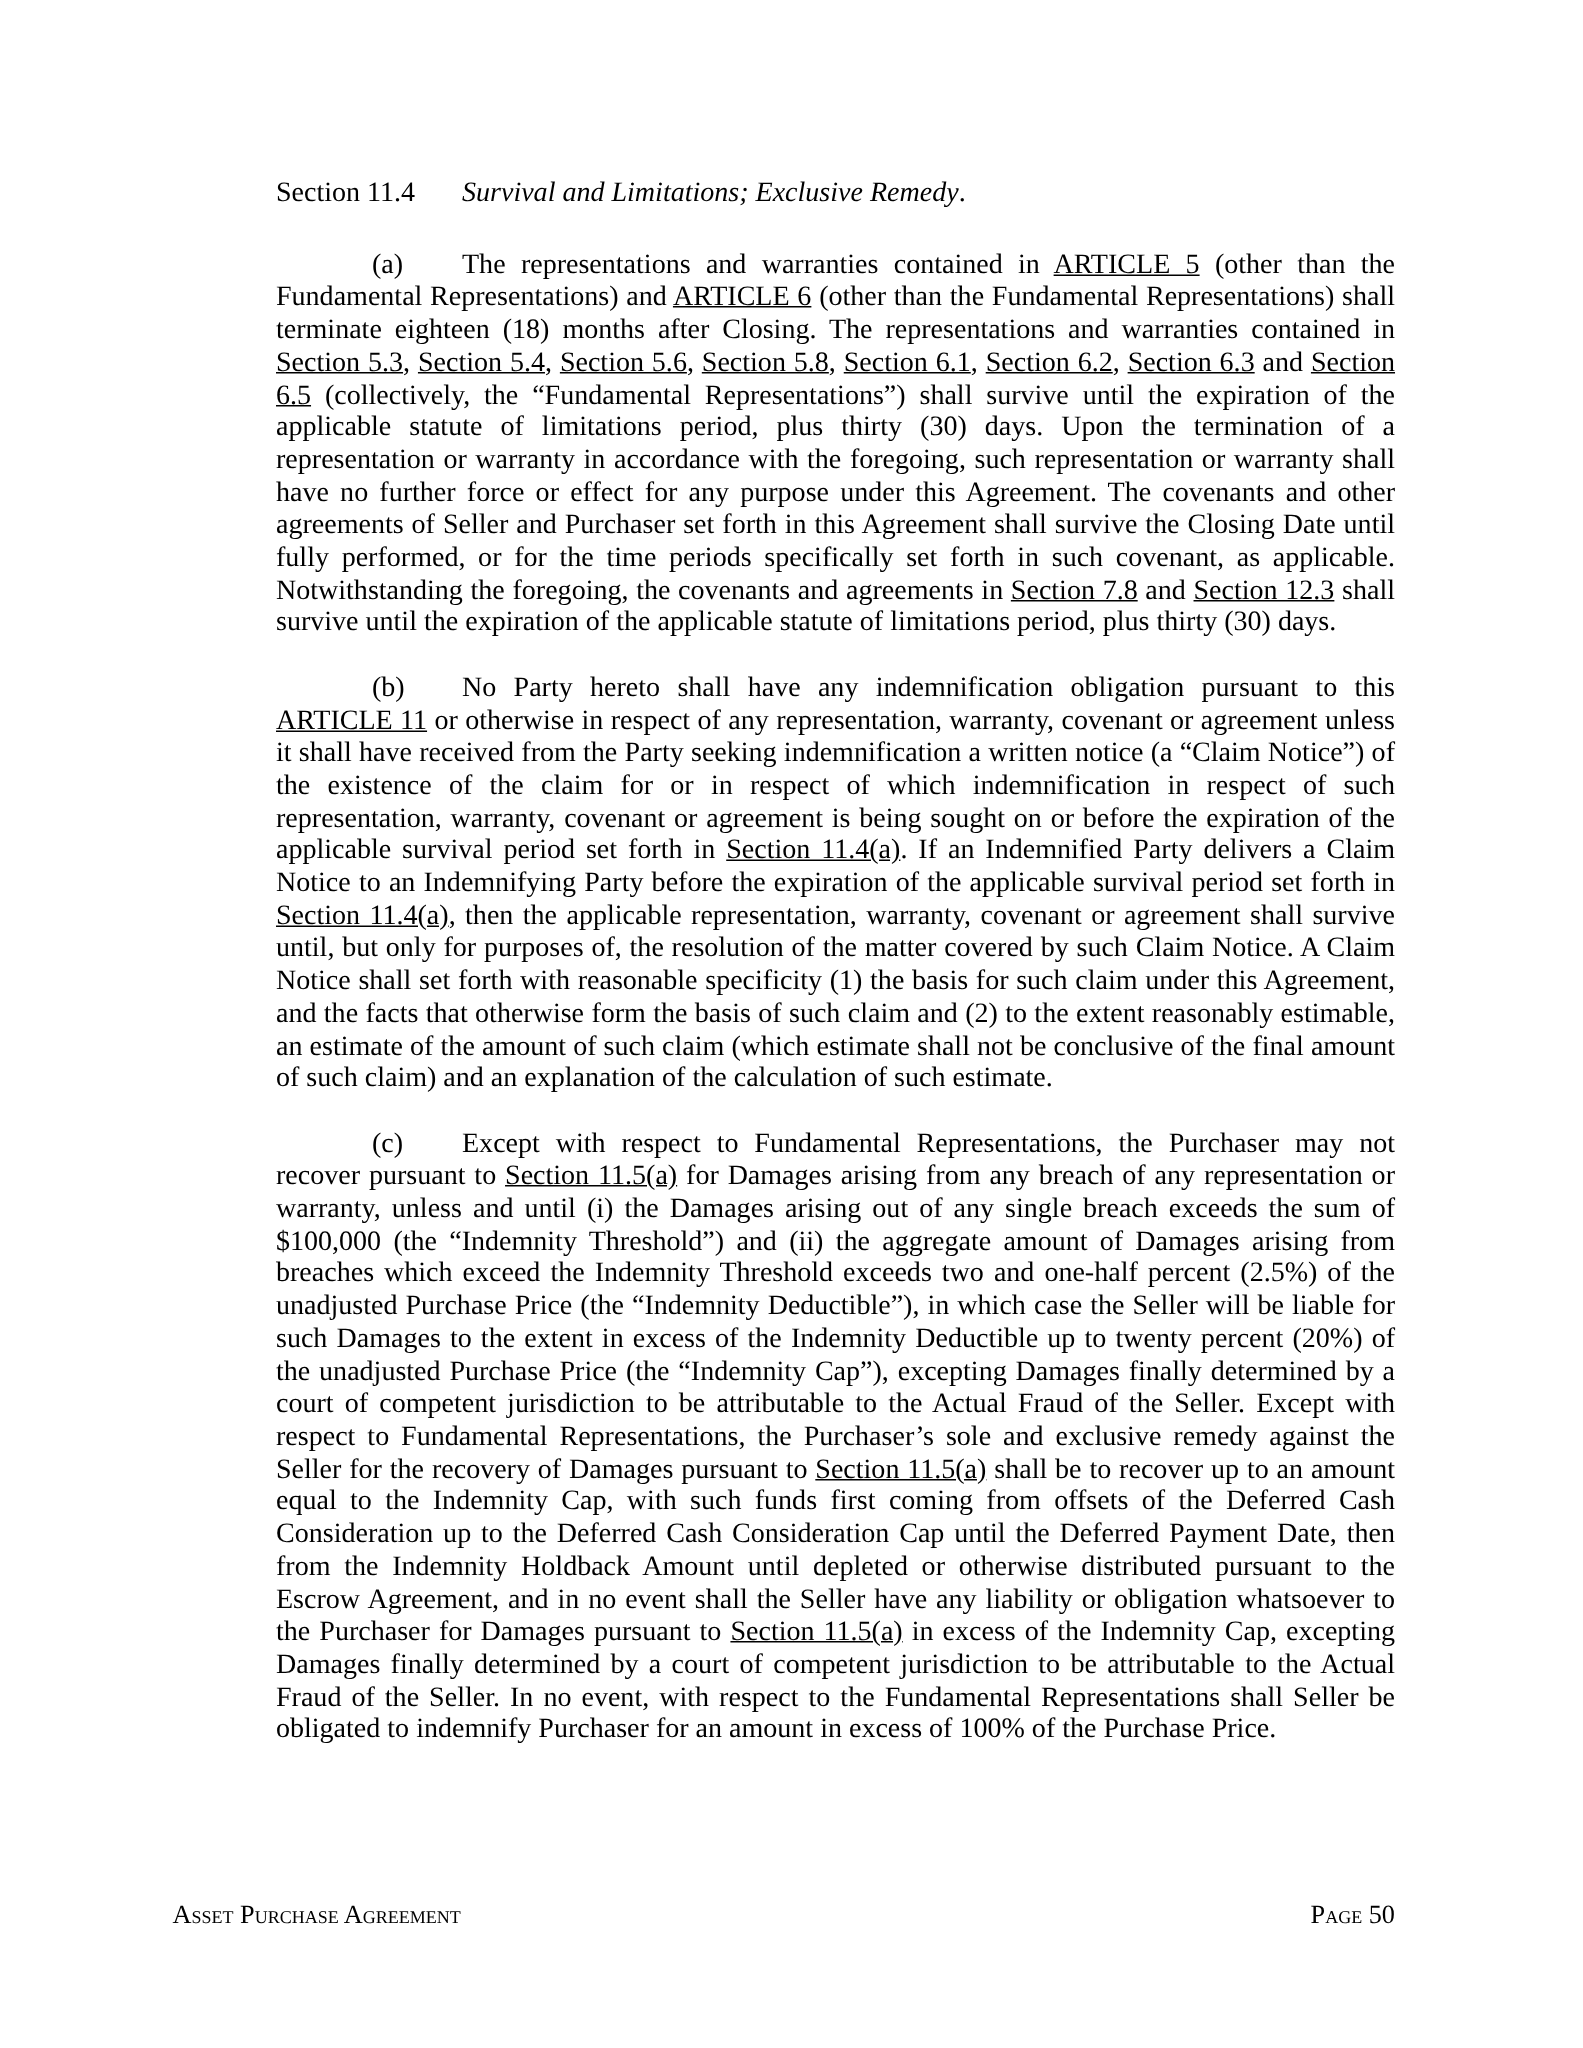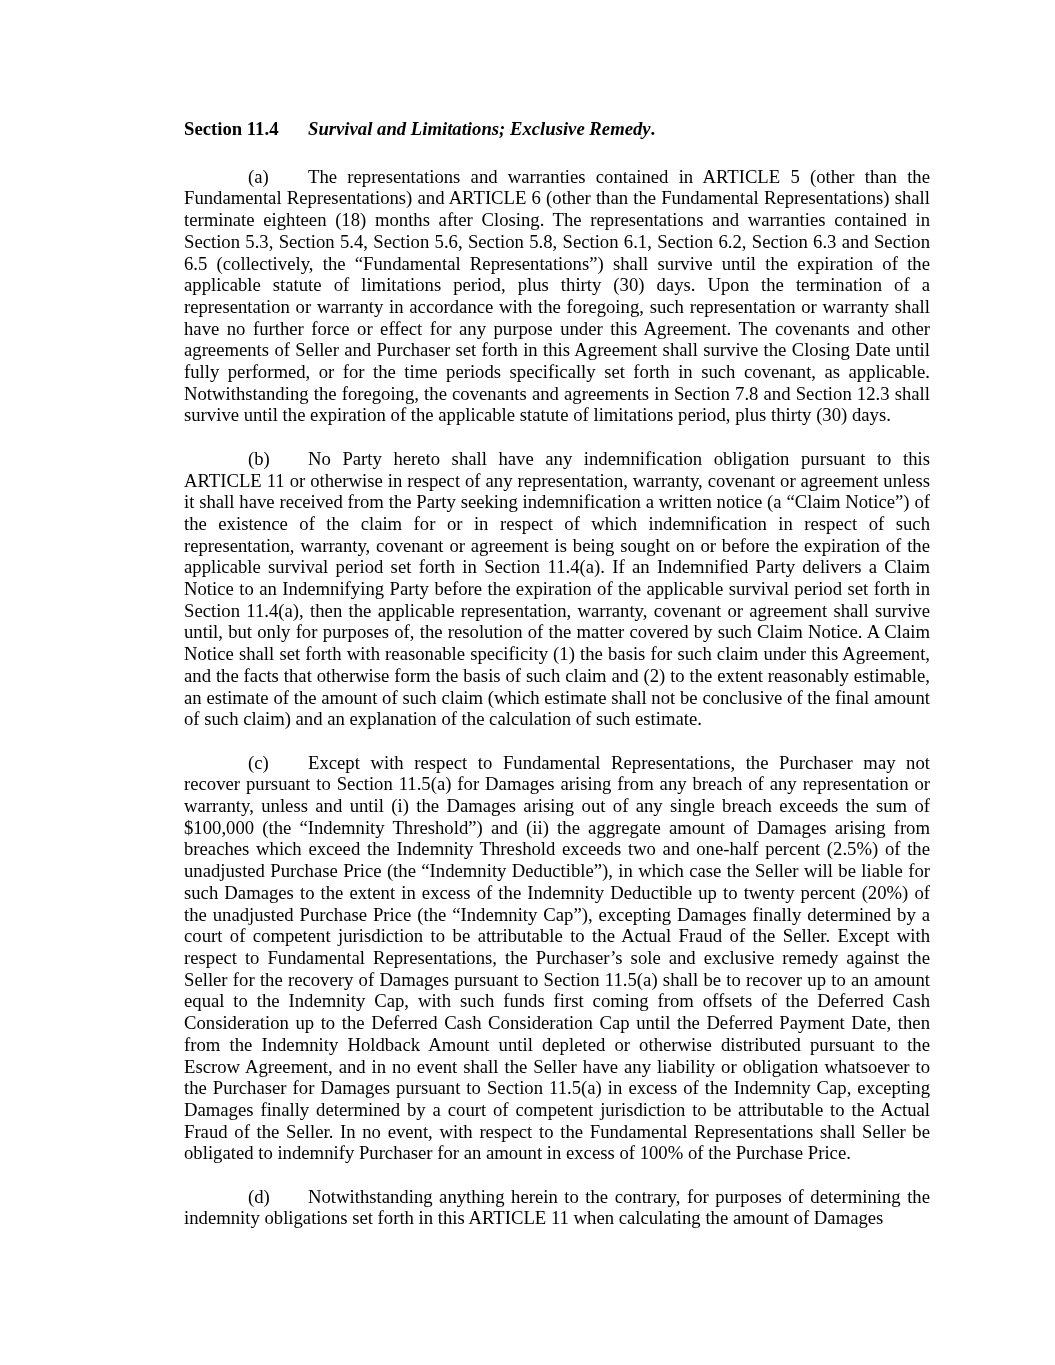--- a/index.html
+++ b/index.html
@@ -14,35 +14,35 @@
     font-size: 18.7px;
     line-height: 21.7px;
     overflow: hidden;
   }
   .content {
     position: absolute;
     top: 118px;
     left: 184px;
     right: 125px;
   }
-  .heading { margin: 0; font-weight: bold; }
+  .heading { margin: 0; font-weight: normal; }
   .h-label { display: inline-block; width: 124px; }
   .h-title { font-style: italic; }
   .para {
     margin: 21.7px 0 0 0;
     text-align: justify;
   }
   .para.first { margin-top: 26px; }
   .marker {
     display: inline-block;
     width: 124px;
     padding-left: 64px;
     box-sizing: border-box;
   }
-  .u { }
+  .u { text-decoration: underline; }
   .b { font-weight: normal; }
   .footer {
     position: absolute;
     top: 1266px;
     left: 115px;
     right: 125px;
     display: flex;
     justify-content: space-between;
     font-size: 17.5px;
     font-variant: small-caps;
@@ -52,16 +52,19 @@
 </head>
 <body>
 
 <div class="page">
   <div class="content">
     <div class="heading"><span class="h-label">Section 11.4</span><span class="h-title">Survival and Limitations; Exclusive Remedy</span><span>.</span></div>
     <div id="paragraphs">
         <p class="para first"><span class="marker">(a)</span><span>The representations and warranties contained in </span><span class="u">ARTICLE 5</span><span> (other than the Fundamental Representations) and </span><span class="u">ARTICLE 6</span><span> (other than the Fundamental Representations) shall terminate eighteen (18) months after Closing. The representations and warranties contained in </span><span class="u">Section 5.3</span><span>, </span><span class="u">Section 5.4</span><span>, </span><span class="u">Section 5.6</span><span>, </span><span class="u">Section 5.8</span><span>, </span><span class="u">Section 6.1</span><span>, </span><span class="u">Section 6.2</span><span>, </span><span class="u">Section 6.3</span><span> and </span><span class="u">Section 6.5</span><span> (collectively, the “</span><span class="b">Fundamental Representations</span><span>”) shall survive until the expiration of the applicable statute of limitations period, plus thirty (30) days. Upon the termination of a representation or warranty in accordance with the foregoing, such representation or warranty shall have no further force or effect for any purpose under this Agreement.  The covenants and other agreements of Seller and Purchaser set forth in this Agreement shall survive the Closing Date until fully performed, or for the time periods specifically set forth in such covenant, as applicable. Notwithstanding the foregoing, the covenants and agreements in </span><span class="u">Section 7.8</span><span> and </span><span class="u">Section 12.3</span><span> shall survive until the expiration of the applicable statute of limitations period, plus thirty (30) days.</span></p>
         <p class="para"><span class="marker">(b)</span><span>No Party hereto shall have any indemnification obligation pursuant to this </span><span class="u">ARTICLE 11</span><span> or otherwise in respect of any representation, warranty, covenant or agreement unless it shall have received from the Party seeking indemnification a written notice (a “</span><span class="b">Claim Notice</span><span>”) of the existence of the claim for or in respect of which indemnification in respect of such representation, warranty, covenant or agreement is being sought on or before the expiration of the applicable survival period set forth in </span><span class="u">Section 11.4(a)</span><span>. If an Indemnified Party delivers a Claim Notice to an Indemnifying Party before the expiration of the applicable survival period set forth in </span><span class="u">Section 11.4(a)</span><span>, then the applicable representation, warranty, covenant or agreement shall survive until, but only for purposes of, the resolution of the matter covered by such Claim Notice. A Claim Notice shall set forth with reasonable specificity (1) the basis for such claim under this Agreement, and the facts that otherwise form the basis of such claim and (2) to the extent reasonably estimable, an estimate of the amount of such claim (which estimate shall not be conclusive of the final amount of such claim) and an explanation of the calculation of such estimate.</span></p>
         <p class="para"><span class="marker">(c)</span><span>Except with respect to Fundamental Representations, the Purchaser may not recover pursuant to </span><span class="u">Section 11.5(a)</span><span> for Damages arising from any breach of any representation or warranty, unless and until (i) the Damages arising out of any single breach exceeds the sum of $100,000 (the “</span><span class="b">Indemnity Threshold</span><span>”) and (ii) the aggregate amount of Damages arising from breaches which exceed the Indemnity Threshold exceeds two and one-half percent (2.5%) of the unadjusted Purchase Price (the “</span><span class="b">Indemnity Deductible</span><span>”), in which case the Seller will be liable for such Damages to the extent in excess of the Indemnity Deductible up to twenty percent (20%) of the unadjusted Purchase Price (the “</span><span class="b">Indemnity Cap</span><span>”), excepting Damages finally determined by a court of competent jurisdiction to be attributable to the Actual Fraud of the Seller. Except with respect to Fundamental Representations, the Purchaser’s sole and exclusive remedy against the Seller for the recovery of Damages pursuant to </span><span class="u">Section 11.5(a)</span><span> shall be to recover up to an amount equal to the Indemnity Cap, with such funds first coming from offsets of the Deferred Cash Consideration up to the Deferred Cash Consideration Cap until the Deferred Payment Date, then from the Indemnity Holdback Amount until depleted or otherwise distributed pursuant to the Escrow Agreement, and in no event shall the Seller have any liability or obligation whatsoever to the Purchaser for Damages pursuant to </span><span class="u">Section 11.5(a)</span><span> in excess of the Indemnity Cap, excepting Damages finally determined by a court of competent jurisdiction to be attributable to the Actual Fraud of the Seller. In no event, with respect to the Fundamental Representations shall Seller be obligated to indemnify Purchaser for an amount in excess of 100% of the Purchase Price.</span></p>
-        <p class="para"><span class="marker">(d)</span><span>Notwithstanding anything herein to the contrary, for purposes of determining the indemnity obligations set forth in this </span><span class="u">ARTICLE </span><span>11 when calculating the amount of Damages</span></p>
       </div>
+  </div>
+  <div class="footer">
+    <span>Asset Purchase Agreement</span>
+    <span>Page 50</span>
   </div>
 </div>
 
 </body></html>

